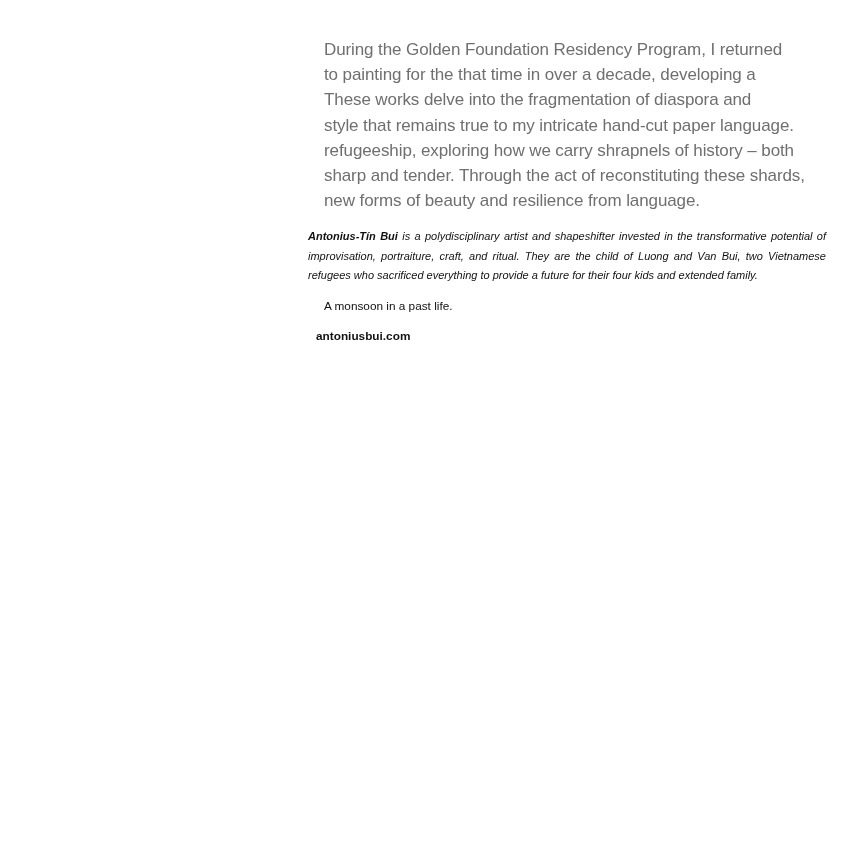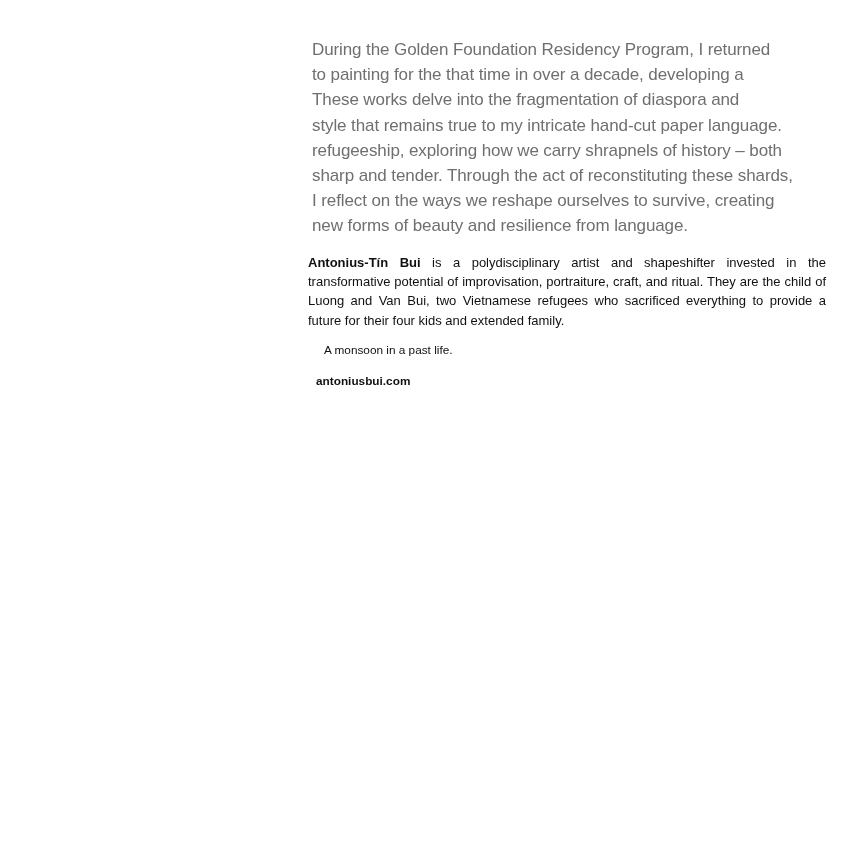--- a/index.html
+++ b/index.html
@@ -14,35 +14,36 @@
     font-family: "Liberation Sans", sans-serif;
     overflow: hidden;
   }
   .content {
     position: absolute;
     left: 308px;
     top: 37px;
     width: 518px;
   }
   .statement {
-    margin: 0 0 14px 4px;
+    margin: 0 0 14px 16px;
     font-size: 17px;
     line-height: 25.2px;
     letter-spacing: -0.1px;
     color: #6f6f6f;
   }
   .statement div {
     white-space: nowrap;
   }
   .bio {
     margin: 0 0 11px 0;
-    font-size: 13px;
+    font-size: 11px;
     line-height: 19.4px;
     color: #111111;
     text-align: justify;
+    font-style: italic;
   }
   .bio strong {
     font-weight: bold;
   }
   .caption {
     margin: 0 0 11px 16px;
     font-size: 11.8px;
     line-height: 19.4px;
     color: #111111;
   }
@@ -58,21 +59,20 @@
 <body>
 
 <main class="content">
   <div class="statement">
       <div>During the Golden Foundation Residency Program, I returned</div>
       <div>to painting for the that time in over a decade, developing a</div>
       <div>These works delve into the fragmentation of diaspora and</div>
       <div>style that remains true to my intricate hand-cut paper language.</div>
       <div>refugeeship, exploring how we carry shrapnels of history – both</div>
       <div>sharp and tender. Through the act of reconstituting these shards,</div>
-      <div>I reflect on the ways we reshape ourselves to survive, creating</div>
       <div>new forms of beauty and resilience from language.</div>
     </div>
 
   <p class="bio"><strong>Antonius-Tín Bui</strong><span> is a polydisciplinary artist and shapeshifter invested in the transformative potential of improvisation, portraiture, craft, and ritual. They are the child of Luong and Van Bui, two Vietnamese refugees who sacrificed everything to provide a future for their four kids and extended family.</span></p>
 
   <p class="caption">A monsoon in a past life.</p>
 
   <p class="website">antoniusbui.com</p>
 </main>
 

